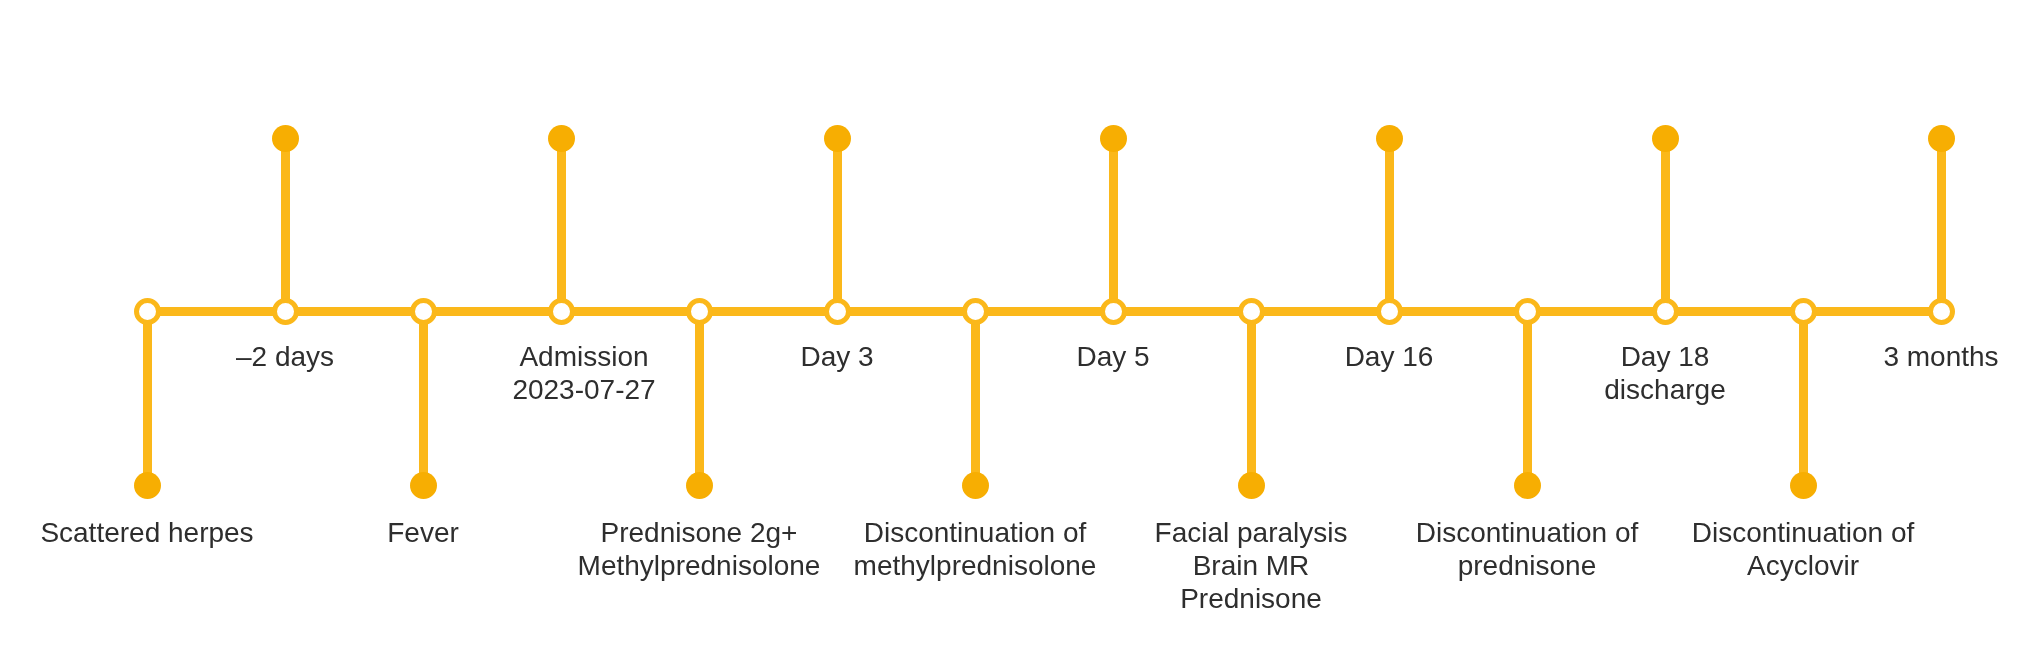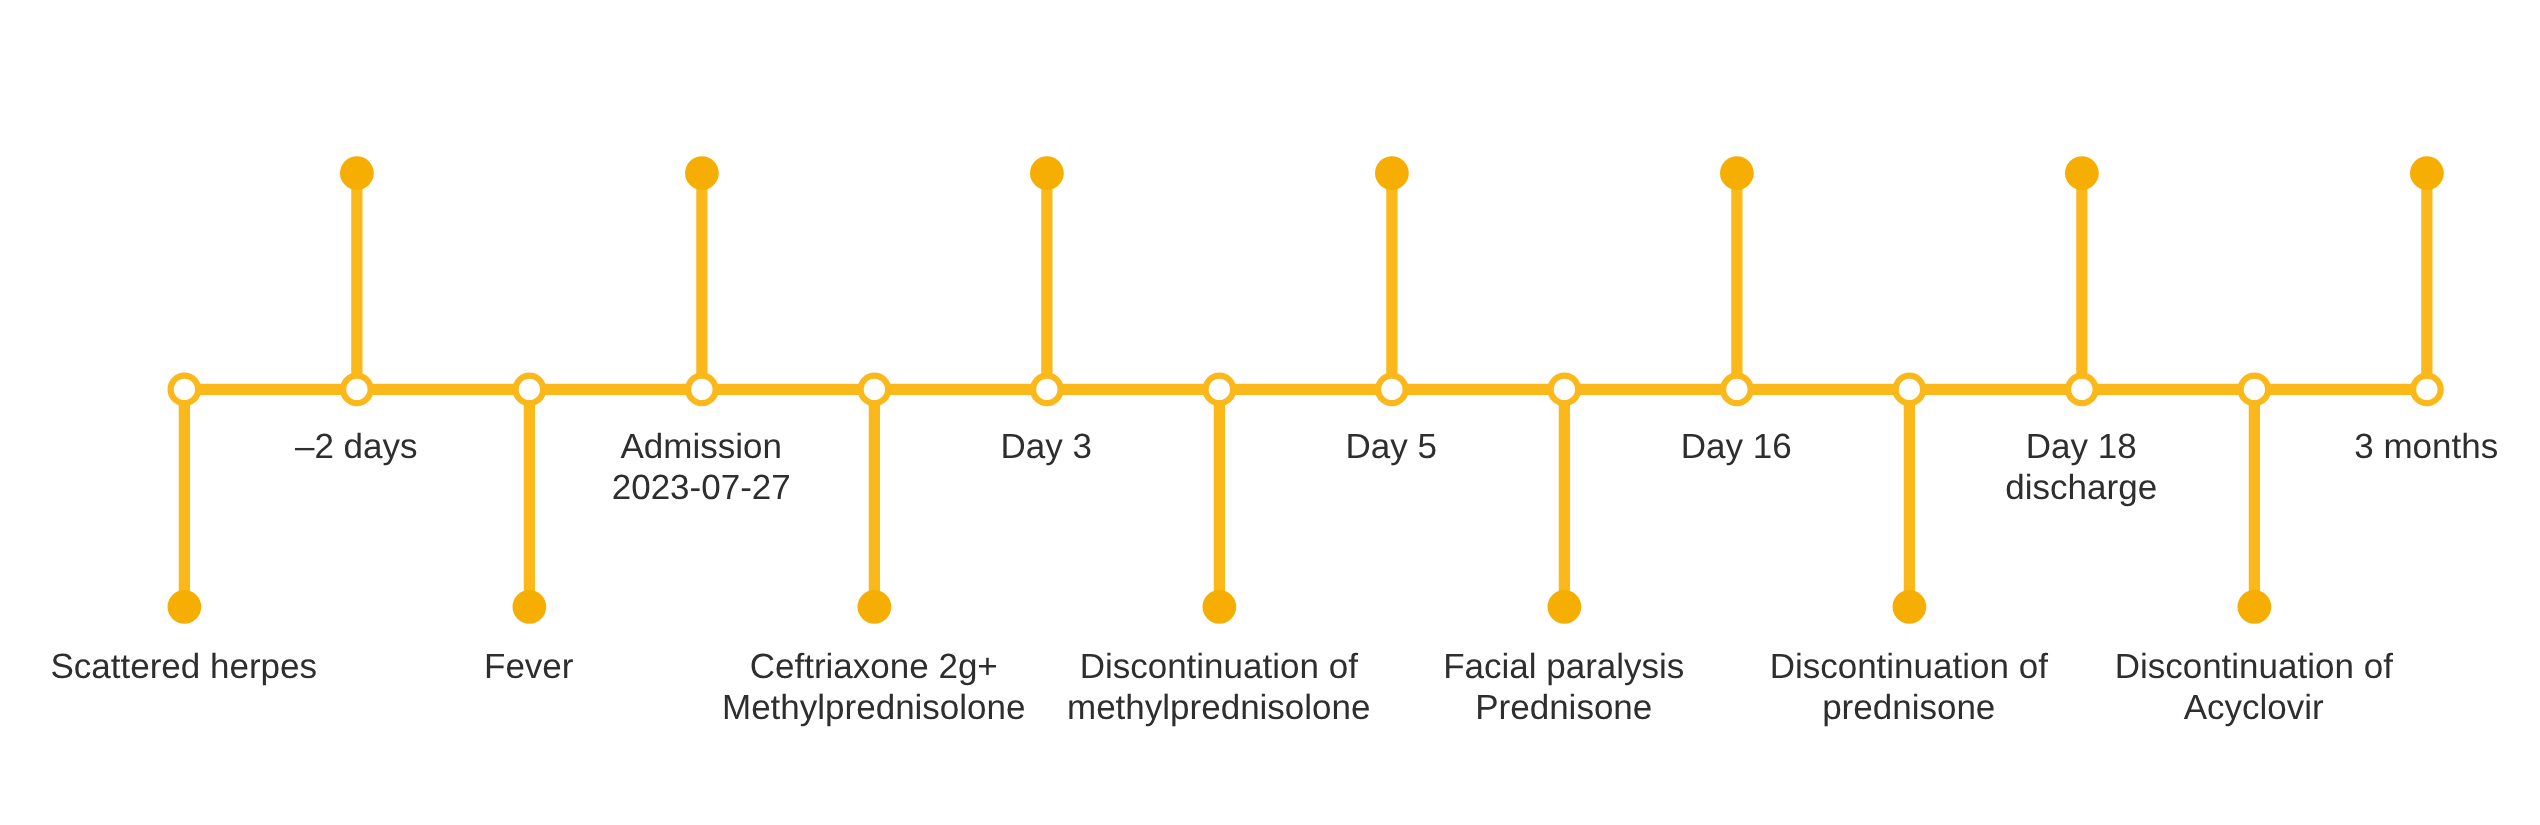--- a/index.html
+++ b/index.html
@@ -79,31 +79,31 @@
       <div class="dot" style="left: 409.5px; top: 471.5px;"></div>
       <div class="marker" style="left: 409.5px; top: 297.5px;"></div>
       <div class="label" style="left: 423px; top: 516px;">
         <div class="">Fever</div>
       </div>
     </div>
     <div class="group">
       <div class="stem" style="left: 556.5px; top: 138px; height: 173px;"></div>
       <div class="dot" style="left: 547.5px; top: 124.5px;"></div>
       <div class="marker" style="left: 547.5px; top: 297.5px;"></div>
-      <div class="label" style="left: 561px; top: 340px;">
+      <div class="label" style="left: 584px; top: 340px;">
         <div class="">Admission</div>
         <div class="">2023-07-27</div>
       </div>
     </div>
     <div class="group">
       <div class="stem" style="left: 694.5px; top: 311px; height: 174px;"></div>
       <div class="dot" style="left: 685.5px; top: 471.5px;"></div>
       <div class="marker" style="left: 685.5px; top: 297.5px;"></div>
       <div class="label" style="left: 699px; top: 516px;">
-        <div class="">Ceftriaxone 2g+</div>
+        <div class="">Prednisone 2g+</div>
         <div class="">Methylprednisolone</div>
       </div>
     </div>
     <div class="group">
       <div class="stem" style="left: 832.5px; top: 138px; height: 173px;"></div>
       <div class="dot" style="left: 823.5px; top: 124.5px;"></div>
       <div class="marker" style="left: 823.5px; top: 297.5px;"></div>
       <div class="label" style="left: 837px; top: 340px;">
         <div class="">Day 3</div>
       </div>
@@ -124,20 +124,21 @@
       <div class="label" style="left: 1113px; top: 340px;">
         <div class="">Day 5</div>
       </div>
     </div>
     <div class="group">
       <div class="stem" style="left: 1246.5px; top: 311px; height: 174px;"></div>
       <div class="dot" style="left: 1237.5px; top: 471.5px;"></div>
       <div class="marker" style="left: 1237.5px; top: 297.5px;"></div>
       <div class="label" style="left: 1251px; top: 516px;">
         <div class="">Facial paralysis</div>
+        <div class="">Brain MR</div>
         <div class="">Prednisone</div>
       </div>
     </div>
     <div class="group">
       <div class="stem" style="left: 1384.5px; top: 138px; height: 173px;"></div>
       <div class="dot" style="left: 1375.5px; top: 124.5px;"></div>
       <div class="marker" style="left: 1375.5px; top: 297.5px;"></div>
       <div class="label" style="left: 1389px; top: 340px;">
         <div class="">Day 16</div>
       </div>

